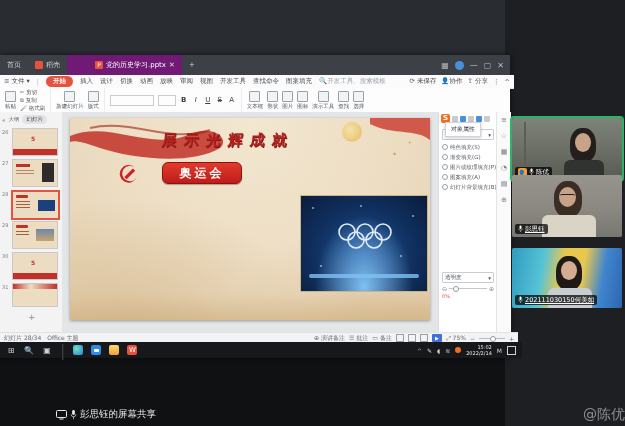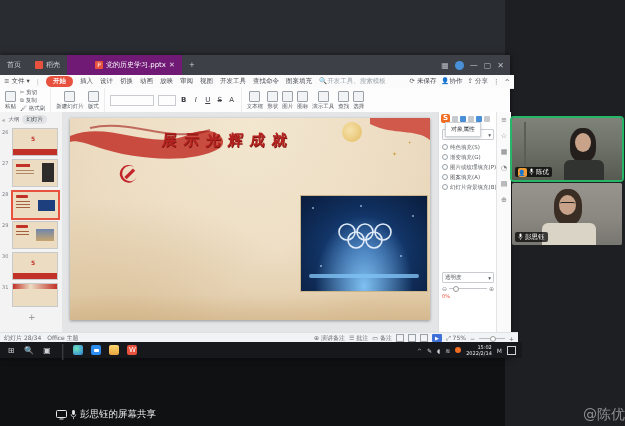--- a/index.html
+++ b/index.html
@@ -8,21 +8,21 @@
          -webkit-font-smoothing:antialiased;}
   .abs{position:absolute;}
   
   .right-col{left:505px;top:0;width:120px;height:426px;background:#1d1f22;}
   .bottom-area{left:0;top:358px;width:505px;height:68px;background:#101113;}
   .top-strip{left:0;top:0;width:625px;height:55px;background:#292c31;}
   .video{width:110px;height:62px;border-radius:2px;overflow:hidden;background:#555;}
   .video.speaking{outline:2px solid #27b567;}
   .vlabel{position:absolute;left:3px;bottom:3px;height:10px;display:flex;align-items:center;
           gap:2px;background:rgba(0,0,0,.72);border-radius:2px;padding:0 3px;
-          font-size:6.5px;color:#fff;white-space:nowrap;}
+          font-size:6.5px;color:#fff;white-space:nowrap;text-decoration:underline;}
   .host-badge{width:9px;height:9px;border-radius:2px;background:#f29d38;display:flex;
               align-items:center;justify-content:center;font-size:6px;color:#fff;}
   .person{position:absolute;}
   .hair{position:absolute;border-radius:45% 45% 40% 40%;background:#241f1c;}
   .face{position:absolute;border-radius:50%;background:#c8a289;}
   .torso{position:absolute;border-radius:6px 6px 0 0;}
   .share-banner{left:8px;top:408px;display:flex;align-items:center;gap:3px;color:#e8e8e8;
                 font-size:9.5px;padding-left:48px;}
   .watermark{left:583px;top:406px;color:#8d9196;font-size:14px;}
   
@@ -304,20 +304,21 @@
           <div class="moon"></div>
           <span class="star" style="left:322px;top:32px">✦</span>
           <span class="star" style="left:338px;top:22px;font-size:4px">✦</span>
 
           <div class="slide-title">展示光辉成就</div>
 
           <svg class="abs" style="left:48px;top:46px" width="22" height="22" viewBox="0 0 20 20">
             <path d="M15 3a8 8 0 1 0 2 9 7 7 0 1 1-2-9" fill="#c3252b"></path>
             <rect x="9" y="3" width="3" height="11" transform="rotate(45 10 9)" fill="#c3252b"></rect>
           </svg>
+          <div class="badge">奥运会</div>
 
           <div class="ceremony">
             <svg width="126" height="95" viewBox="0 0 126 95">
               <g stroke="#eaf3ff" stroke-width="1.6" fill="none" opacity=".95">
                 <circle cx="46" cy="36" r="8"></circle>
                   <circle cx="64" cy="36" r="8"></circle>
                   <circle cx="82" cy="36" r="8"></circle>
                 <circle cx="55" cy="44" r="8"></circle>
                   <circle cx="73" cy="44" r="8"></circle>
               </g>
@@ -455,38 +456,54 @@
       <span class="host-badge">👤</span>
       <svg viewBox="0 0 10 14" width="5" height="8">
         <rect x="3" y="0" width="4" height="7" rx="2" fill="#fff"></rect>
         <path d="M1.5 6a3.5 3.5 0 0 0 7 0" stroke="#fff" stroke-width="1" fill="none"></path>
         <rect x="4.5" y="10" width="1" height="3" fill="#fff"></rect>
       </svg>
       <span>陈优</span>
     </div>
   </div>
 
-  <div class="abs video" style="left:512px;top:183px">
+  <div class="abs video" style="left:512px;top:175px">
     <div class="abs" style="left:0;top:0;width:110px;height:62px;background:linear-gradient(180deg,#96948d 0%,#8a8881 55%,#787670 100%)"></div>
     <div class="person" style="left:34px;top:6px;width:46px;height:56px">
       <div class="hair" style="left:8px;top:0;width:28px;height:36px;background:#3a2e24"></div>
       <div class="face" style="left:13px;top:6px;width:17px;height:20px"></div>
       <div class="abs" style="left:14px;top:13px;width:15px;height:4px;border-top:1px solid #222;border-radius:2px"></div>
       <div class="torso" style="left:-4px;top:34px;width:54px;height:22px;background:#d9d4c6"></div>
     </div>
     <div class="vlabel">
       <svg viewBox="0 0 10 14" width="5" height="8">
         <rect x="3" y="0" width="4" height="7" rx="2" fill="#fff"></rect>
         <path d="M1.5 6a3.5 3.5 0 0 0 7 0" stroke="#fff" stroke-width="1" fill="none"></path>
         <rect x="4.5" y="10" width="1" height="3" fill="#fff"></rect>
       </svg>
       <span>彭思钰</span>
     </div>
   </div>
 
+  <div class="abs video" style="left:512px;top:248px;height:60px">
+    <div class="abs" style="left:0;top:0;width:110px;height:60px;background:linear-gradient(100deg,#2f9bbf 0%,#57c3d6 28%,#e9c74e 45%,#e9c74e 62%,#3f85cf 80%,#2e66ad 100%)"></div>
+    <div class="person" style="left:38px;top:8px;width:40px;height:52px">
+      <div class="hair" style="left:6px;top:0;width:26px;height:34px;background:#1f1a17"></div>
+      <div class="face" style="left:11px;top:5px;width:16px;height:19px;background:#d4ac90"></div>
+      <div class="torso" style="left:-2px;top:32px;width:44px;height:20px;background:#c8cdd2"></div>
+    </div>
+    <div class="vlabel">
+      <svg viewBox="0 0 10 14" width="5" height="8">
+        <rect x="3" y="0" width="4" height="7" rx="2" fill="#fff"></rect>
+        <path d="M1.5 6a3.5 3.5 0 0 0 7 0" stroke="#fff" stroke-width="1" fill="none"></path>
+        <rect x="4.5" y="10" width="1" height="3" fill="#fff"></rect>
+      </svg>
+      <span>202111030150何美如</span>
+    </div>
+  </div>
 
   <div class="abs share-banner">
     <svg width="11" height="10" viewBox="0 0 11 10">
       <rect x="0.5" y="0.5" width="10" height="7" rx="1" fill="none" stroke="#e8e8e8" stroke-width="1"></rect>
       <rect x="3.5" y="8.5" width="4" height="1" fill="#e8e8e8"></rect>
     </svg>
     <svg viewBox="0 0 10 14" width="7" height="10">
       <rect x="3" y="0" width="4" height="7" rx="2" fill="#e8e8e8"></rect>
       <path d="M1.5 6a3.5 3.5 0 0 0 7 0" stroke="#e8e8e8" stroke-width="1" fill="none"></path>
       <rect x="4.5" y="10" width="1" height="3" fill="#e8e8e8"></rect>

